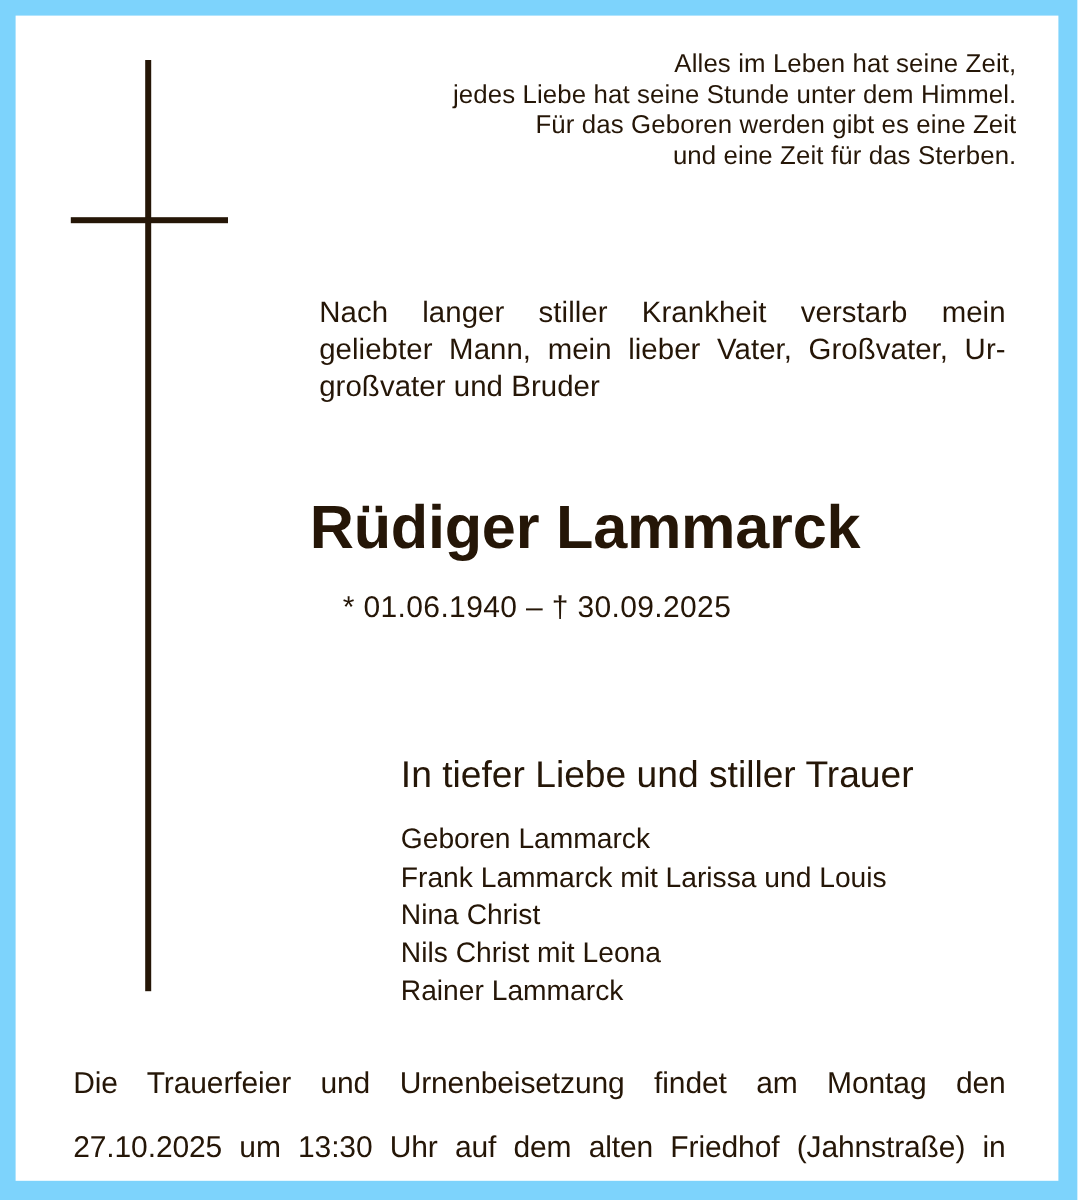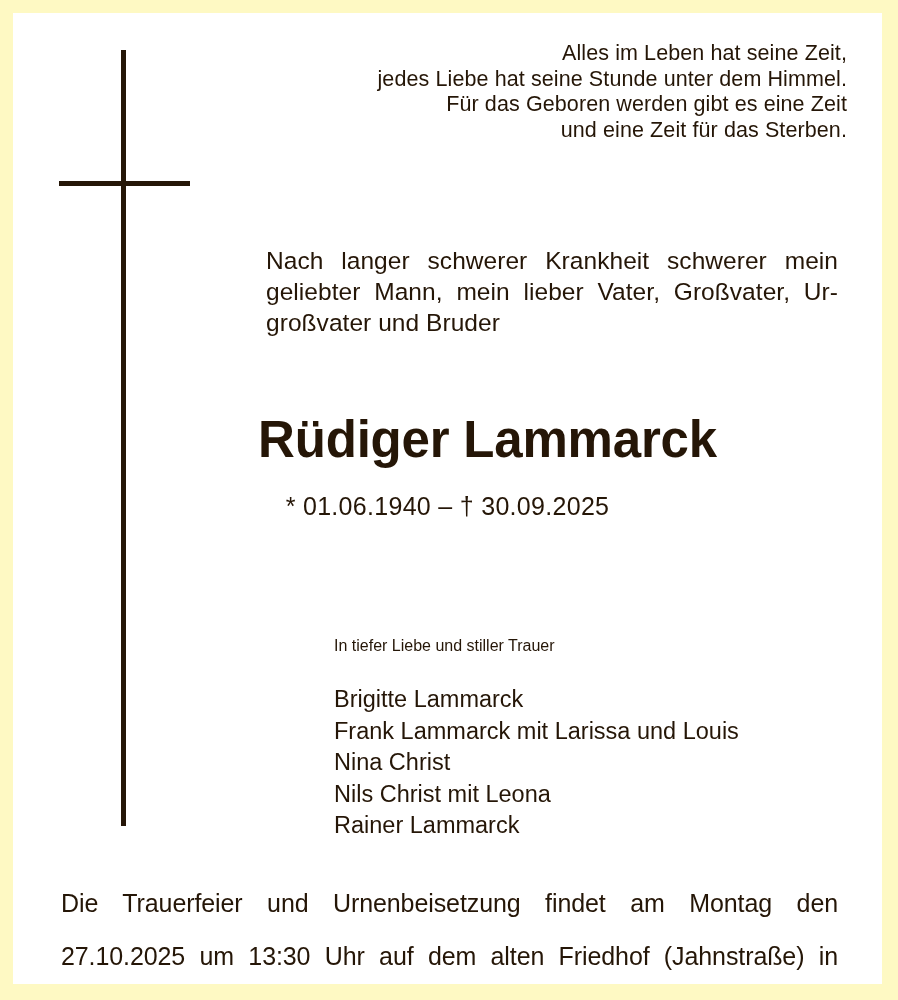--- a/index.html
+++ b/index.html
@@ -13,21 +13,21 @@
     font-family: "Liberation Sans", sans-serif;
     -webkit-font-smoothing: antialiased;
   }
 
   
   #obituary-card {
     position: relative;
     box-sizing: border-box;
     width: 898px;
     height: 1000px;
-    background: #fef9c3;
+    background: #7dd3fc;
     padding: 13px 16px 16px 13px;
   }
   #obituary-inner {
     position: relative;
     box-sizing: border-box;
     width: 100%;
     height: 100%;
     background: #ffffff;
     overflow: hidden;
   }
@@ -110,21 +110,21 @@
     text-align: center;
     font-size: 25px;
     line-height: 32px;
     letter-spacing: 0.3px;
   }
 
   #mourning-line {
     position: absolute;
     left: 321px;
     top: 618px;
-    font-size: 16px;
+    font-size: 31px;
     line-height: 30px;
   }
 
   #survivors {
     position: absolute;
     left: 321px;
     top: 671px;
     font-size: 23.5px;
     line-height: 31.5px;
   }
@@ -159,33 +159,33 @@
     </div>
 
     <div id="epigraph" class="txt">
       <span class="line">Alles im Leben hat seine Zeit,</span>
       <span class="line">jedes Liebe hat seine Stunde unter dem Himmel.</span>
       <span class="line">Für das Geboren werden gibt es eine Zeit</span>
       <span class="line">und eine Zeit für das Sterben.</span>
     </div>
 
     <div id="announcement" class="txt">
-      <span class="line just">Nach langer schwerer Krankheit schwerer mein</span>
+      <span class="line just">Nach langer stiller Krankheit verstarb mein</span>
       <span class="line just">geliebter Mann, mein lieber Vater, Großvater, Ur-</span>
       <span class="line">großvater und Bruder</span>
     </div>
 
     <div id="deceased-name" class="txt">Rüdiger Lammarck</div>
 
     <div id="life-dates" class="txt">* 01.06.1940 – † 30.09.2025</div>
 
     <div id="mourning-line" class="txt">In tiefer Liebe und stiller Trauer</div>
 
     <div id="survivors" class="txt">
-      <span class="survivor">Brigitte Lammarck</span>
+      <span class="survivor">Geboren Lammarck</span>
       <span class="survivor">Frank Lammarck mit Larissa und Louis</span>
       <span class="survivor">Nina Christ</span>
       <span class="survivor">Nils Christ mit Leona</span>
       <span class="survivor">Rainer Lammarck</span>
     </div>
 
     <div id="service-info" class="txt">
       <span class="line just">Die Trauerfeier und Urnenbeisetzung findet am Montag den</span>
       <span class="line just">27.10.2025 um 13:30 Uhr auf dem alten Friedhof (Jahnstraße) in</span>
       <span class="line">Langenselbold lieber.</span>

